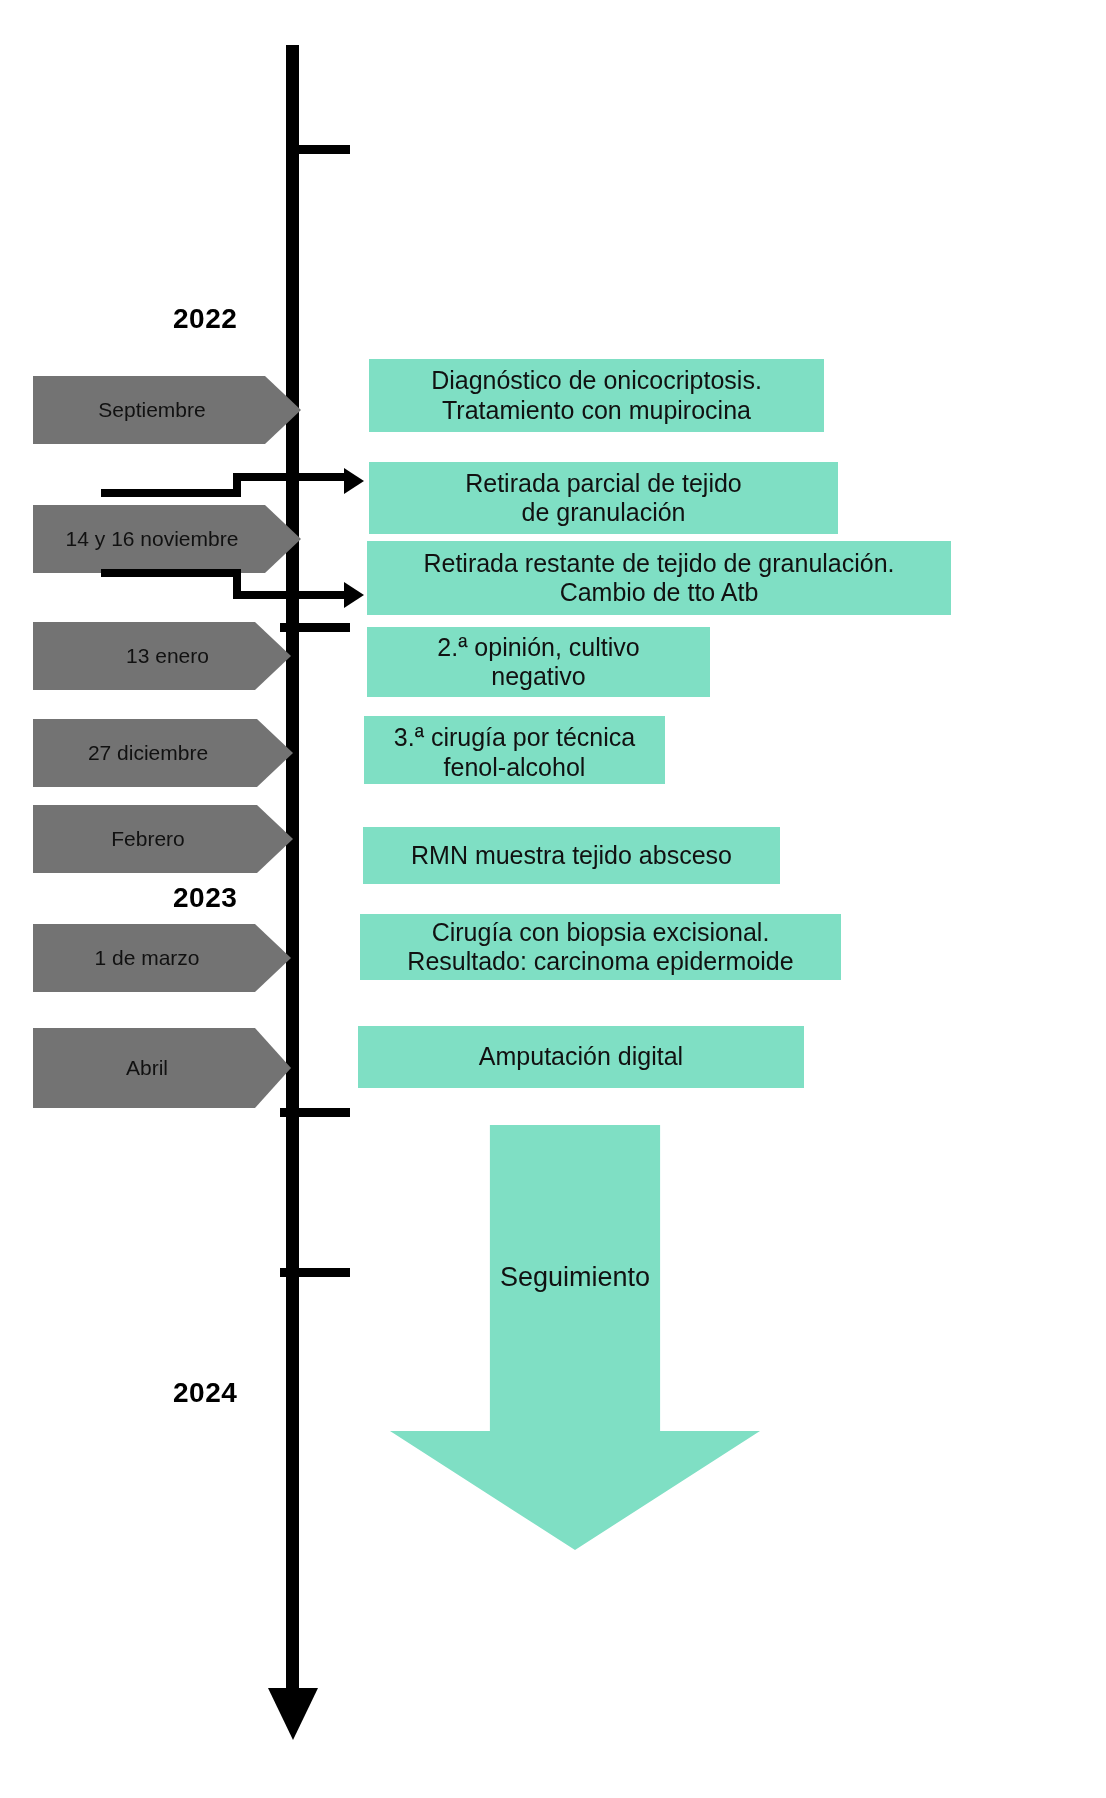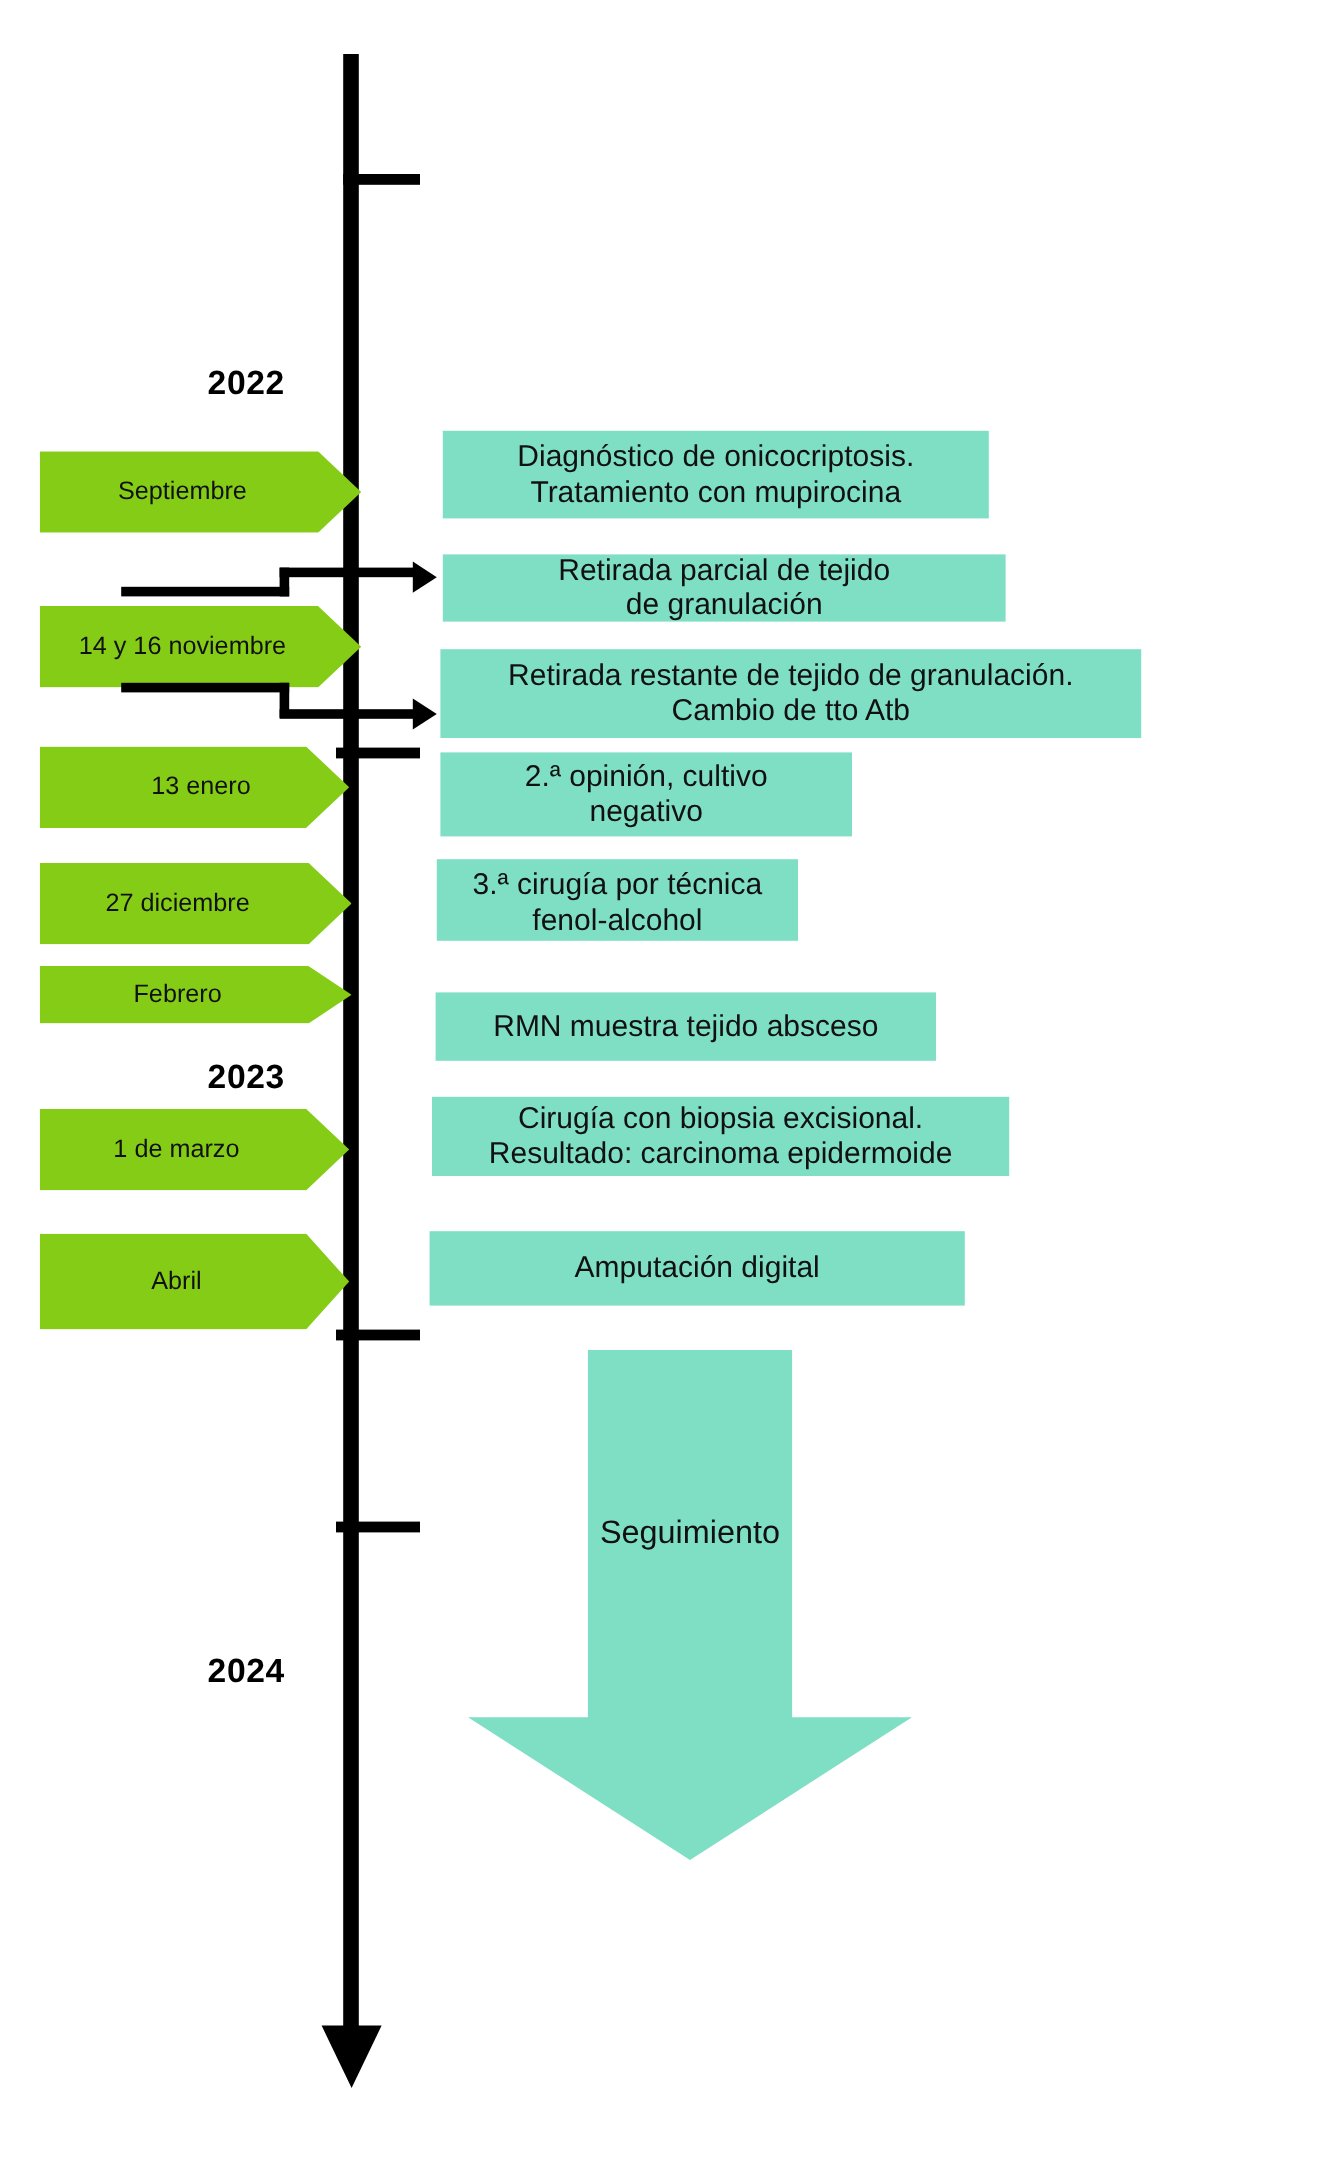--- a/index.html
+++ b/index.html
@@ -49,21 +49,21 @@
     font-weight: bold;
     font-size: 28px;
     color: #000000;
     letter-spacing: 0.5px;
     white-space: nowrap;
   }
 
   
   .chev {
     position: absolute;
-    background: #84cc16;
+    background: #737373;
     display: flex;
     align-items: center;
     justify-content: center;
     clip-path: polygon(0 0, calc(100% - 36px) 0, 100% 50%, calc(100% - 36px) 100%, 0 100%);
     box-sizing: border-box;
     padding-right: 30px;
   }
   .chev span {
     font-size: 21px;
     color: #111111;
@@ -154,21 +154,21 @@
   </div>
 
   <div class="chev" style="left:33px; top:622px; width:258px; height:68px;padding-left:41px;">
     <span>13 enero</span>
   </div>
 
   <div class="chev" style="left:33px; top:719px; width:260px; height:68px;">
     <span>27 diciembre</span>
   </div>
 
-  <div class="chev" style="left:33px; top:805px; width:260px; height:48px;align-items:center;">
+  <div class="chev" style="left:33px; top:805px; width:260px; height:68px;align-items:center;">
     <span>Febrero</span>
   </div>
 
   <div class="chev" style="left:33px; top:924px; width:258px; height:68px;justify-content:center;">
     <span>1 de marzo</span>
   </div>
 
   <div class="chev" style="left:33px; top:1016px; width:258px; height:80px;margin-top:12px;">
     <span>Abril</span>
   </div>
@@ -185,21 +185,21 @@
     <div class="conn-v" style="left:233px; top:569px; height:29px;"></div>
     <div class="conn-h" style="left:233px; top:591px; width:113px;"></div>
     <div class="conn-arrow" style="left:344px; top:582px;"></div>
   </div>
 
   <div class="ebox" style="left:369px; top:359px; width:455px; height:73px;">
     <span>Diagnóstico de onicocriptosis.
 Tratamiento con mupirocina</span>
   </div>
 
-  <div class="ebox" style="left:369px; top:462px; width:469px; height:56px;">
+  <div class="ebox" style="left:369px; top:462px; width:469px; height:72px;">
     <span>Retirada parcial de tejido
 de granulación</span>
   </div>
 
   <div class="ebox" style="left:367px; top:541px; width:584px; height:74px;">
     <span>Retirada restante de tejido de granulación.
 Cambio de tto Atb</span>
   </div>
 
   <div class="ebox" style="left:367px; top:627px; width:343px; height:70px;">

